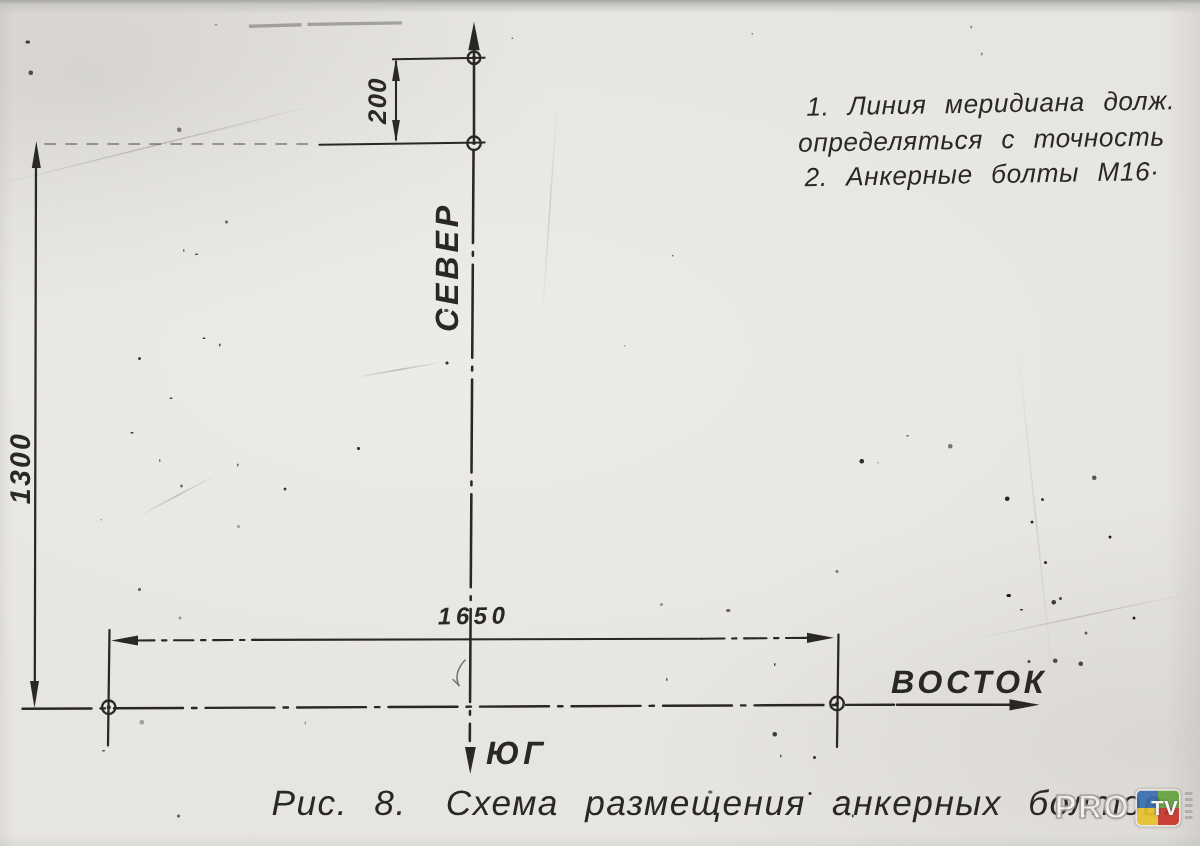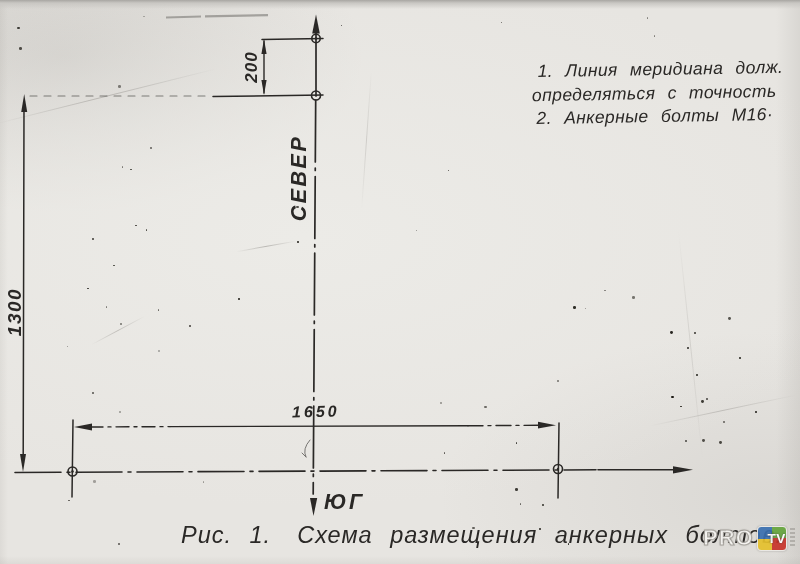--- a/index.html
+++ b/index.html
@@ -129,27 +129,28 @@
   </svg>
 
   <div class="notes">
     <div class="n1">1. Линия меридиана долж.</div>
     <div class="n2">определяться с точность</div>
     <div class="n3">2. Анкерные болты М16·</div>
   </div>
 
   <div class="lbl rot compass" style="left:299px;top:178px;">СЕВЕР</div>
   <div class="lbl compass" style="left:324px;top:490px;font-style:italic;">ЮГ</div>
+  <div class="lbl compass" style="left:594px;top:443px;">ВОСТОК</div>
 
   <div class="lbl rot dimnum" style="left:252px;top:67px;font-size:17px;letter-spacing:1px;">200</div>
   <div class="lbl rot dimnum" style="left:15px;top:312px;font-size:19px;letter-spacing:1.5px;">1300</div>
   <div class="lbl dimnum" style="left:292px;top:403px;font-size:16px;letter-spacing:3px;transform:rotate(-1deg);">1650</div>
 
   <div class="caption">
-    <span class="cap-fig">Рис. 1.</span><span class="cap-text">Схема размещения анкерных болтов.</span>
+    <span class="cap-fig">Рис. 8.</span><span class="cap-text">Схема размещения анкерных болтов.</span>
   </div>
 
   <div class="protv">
     <span class="pro">PRO</span>
     <span class="tvbox" style="background: conic-gradient(rgb(100, 164, 60) 0deg, rgb(100, 164, 60) 25%, rgb(200, 52, 42) 25%, rgb(200, 52, 42) 50%, rgb(229, 192, 44) 50%, rgb(229, 192, 44) 75%, rgb(58, 111, 176) 75%, rgb(58, 111, 176) 100%);">
       <span class="tv">TV</span>
     </span>
     <span class="strip"></span>
   </div>
 

